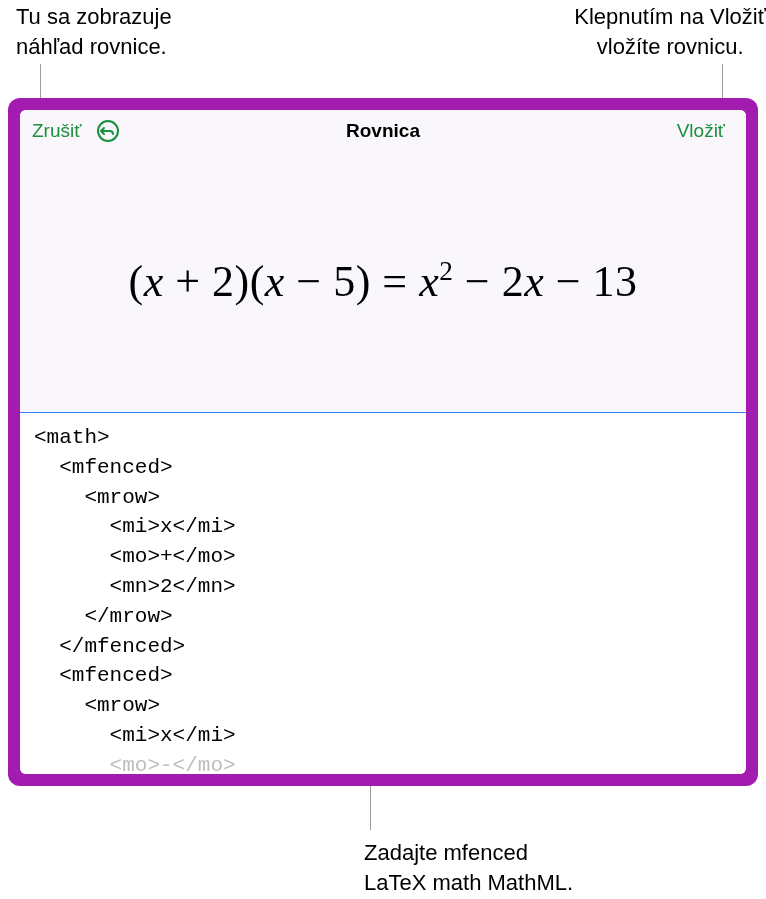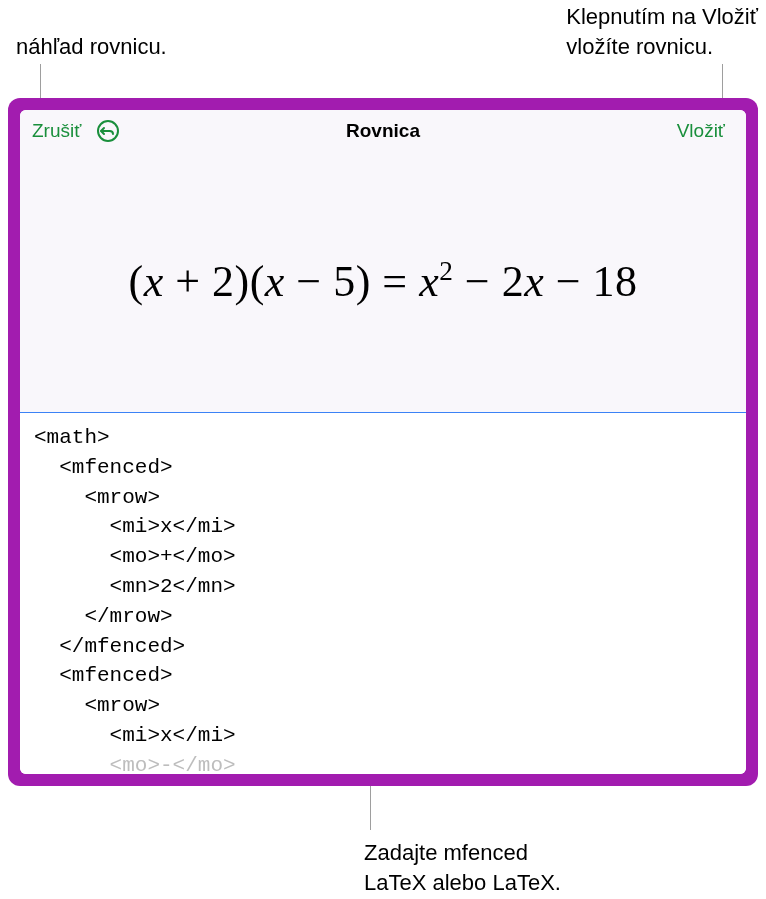--- a/index.html
+++ b/index.html
@@ -11,21 +11,21 @@
     background: #ffffff;
     overflow: hidden;
   }
   .callout {
     position: absolute;
     font-size: 22px;
     line-height: 1.35;
     color: #000;
   }
   .callout.tl { left: 16px; top: 2px; }
-  .callout.tr { right: 8px; top: 2px; text-align: left; }
+  .callout.tr { right: 0; top: 2px; text-align: center; }
   .callout.br { left: 364px; top: 838px; }
 
   .leader {
     position: absolute;
     background: #9e9e9e;
   }
 
   .device-frame {
     position: absolute;
     left: 8px;
@@ -118,30 +118,30 @@
     white-space: pre;
   }
   .fade {
     color: #bdbdbd;
   }
 </style>
 </head>
 <body>
 
 <div class="callout tl">
-  <br>
-  <span>náhľad rovnicu.</span>
+  <span>Tu sa zobrazuje</span><br>
+  <span>náhľad rovnice.</span>
 </div>
 <div class="callout tr">
   <span>Klepnutím na Vložiť</span><br>
   <span>vložíte rovnicu.</span>
 </div>
 <div class="callout br">
   <span>Zadajte mfenced</span><br>
-  <span>LaTeX alebo LaTeX.</span>
+  <span>LaTeX math MathML.</span>
 </div>
 
 <div class="leader" style="left:40px; top:64px; width:1px; height:130px;"></div>
 <div class="leader" style="left:722px; top:64px; width:1px; height:44px;"></div>
 <div class="leader" style="left:370px; top:730px; width:1px; height:100px;"></div>
 
 <div class="device-frame">
   <div class="panel">
     <div class="header">
       <div class="left-group">
@@ -157,21 +157,21 @@
         </span>
       </div>
       <span class="title">Rovnica</span>
       <div class="right-group">
         <span class="link-btn">Vložiť</span>
       </div>
     </div>
 
     <div class="preview">
       <div class="equation">
-        <span>(</span><span class="it">x</span><span> + </span><span>2</span><span>)(</span><span class="it">x</span><span> − </span><span>5</span><span>)</span><span> = </span><span class="it">x</span><sup>2</sup><span> − 2</span><span class="it">x</span><span> − 18</span>
+        <span>(</span><span class="it">x</span><span> + </span><span>2</span><span>)(</span><span class="it">x</span><span> − </span><span>5</span><span>)</span><span> = </span><span class="it">x</span><sup>2</sup><span> − 2</span><span class="it">x</span><span> − 13</span>
       </div>
     </div>
 
     <div class="input-area">
       <div class="code"><span>&lt;math&gt;
   &lt;mfenced&gt;
     &lt;mrow&gt;
       &lt;mi&gt;x&lt;/mi&gt;
       &lt;mo&gt;+&lt;/mo&gt;
       &lt;mn&gt;2&lt;/mn&gt;

